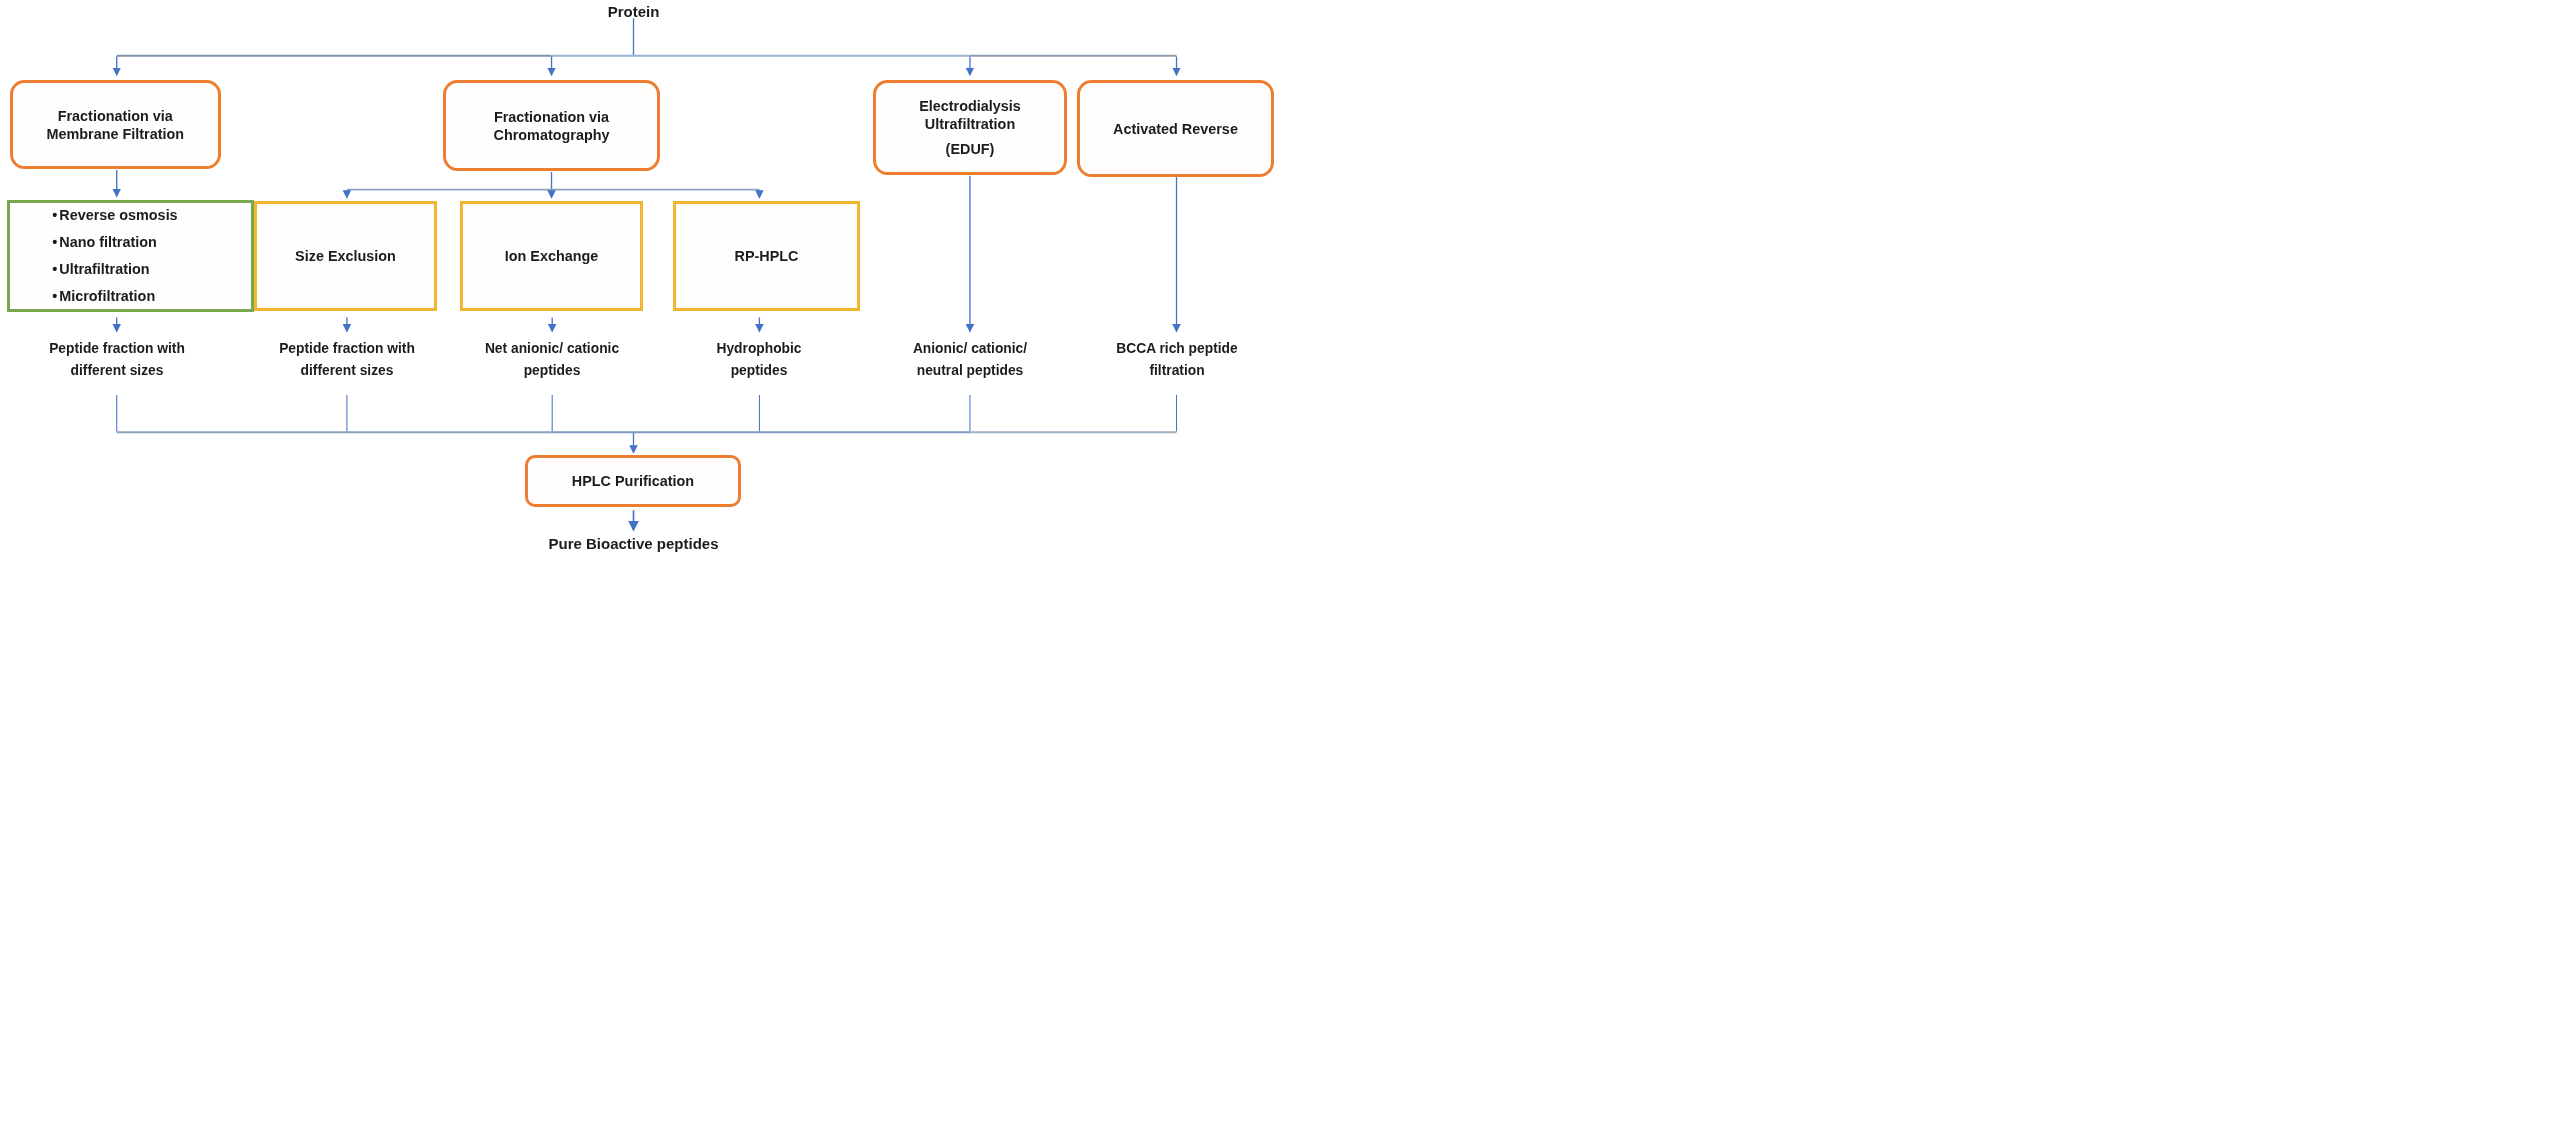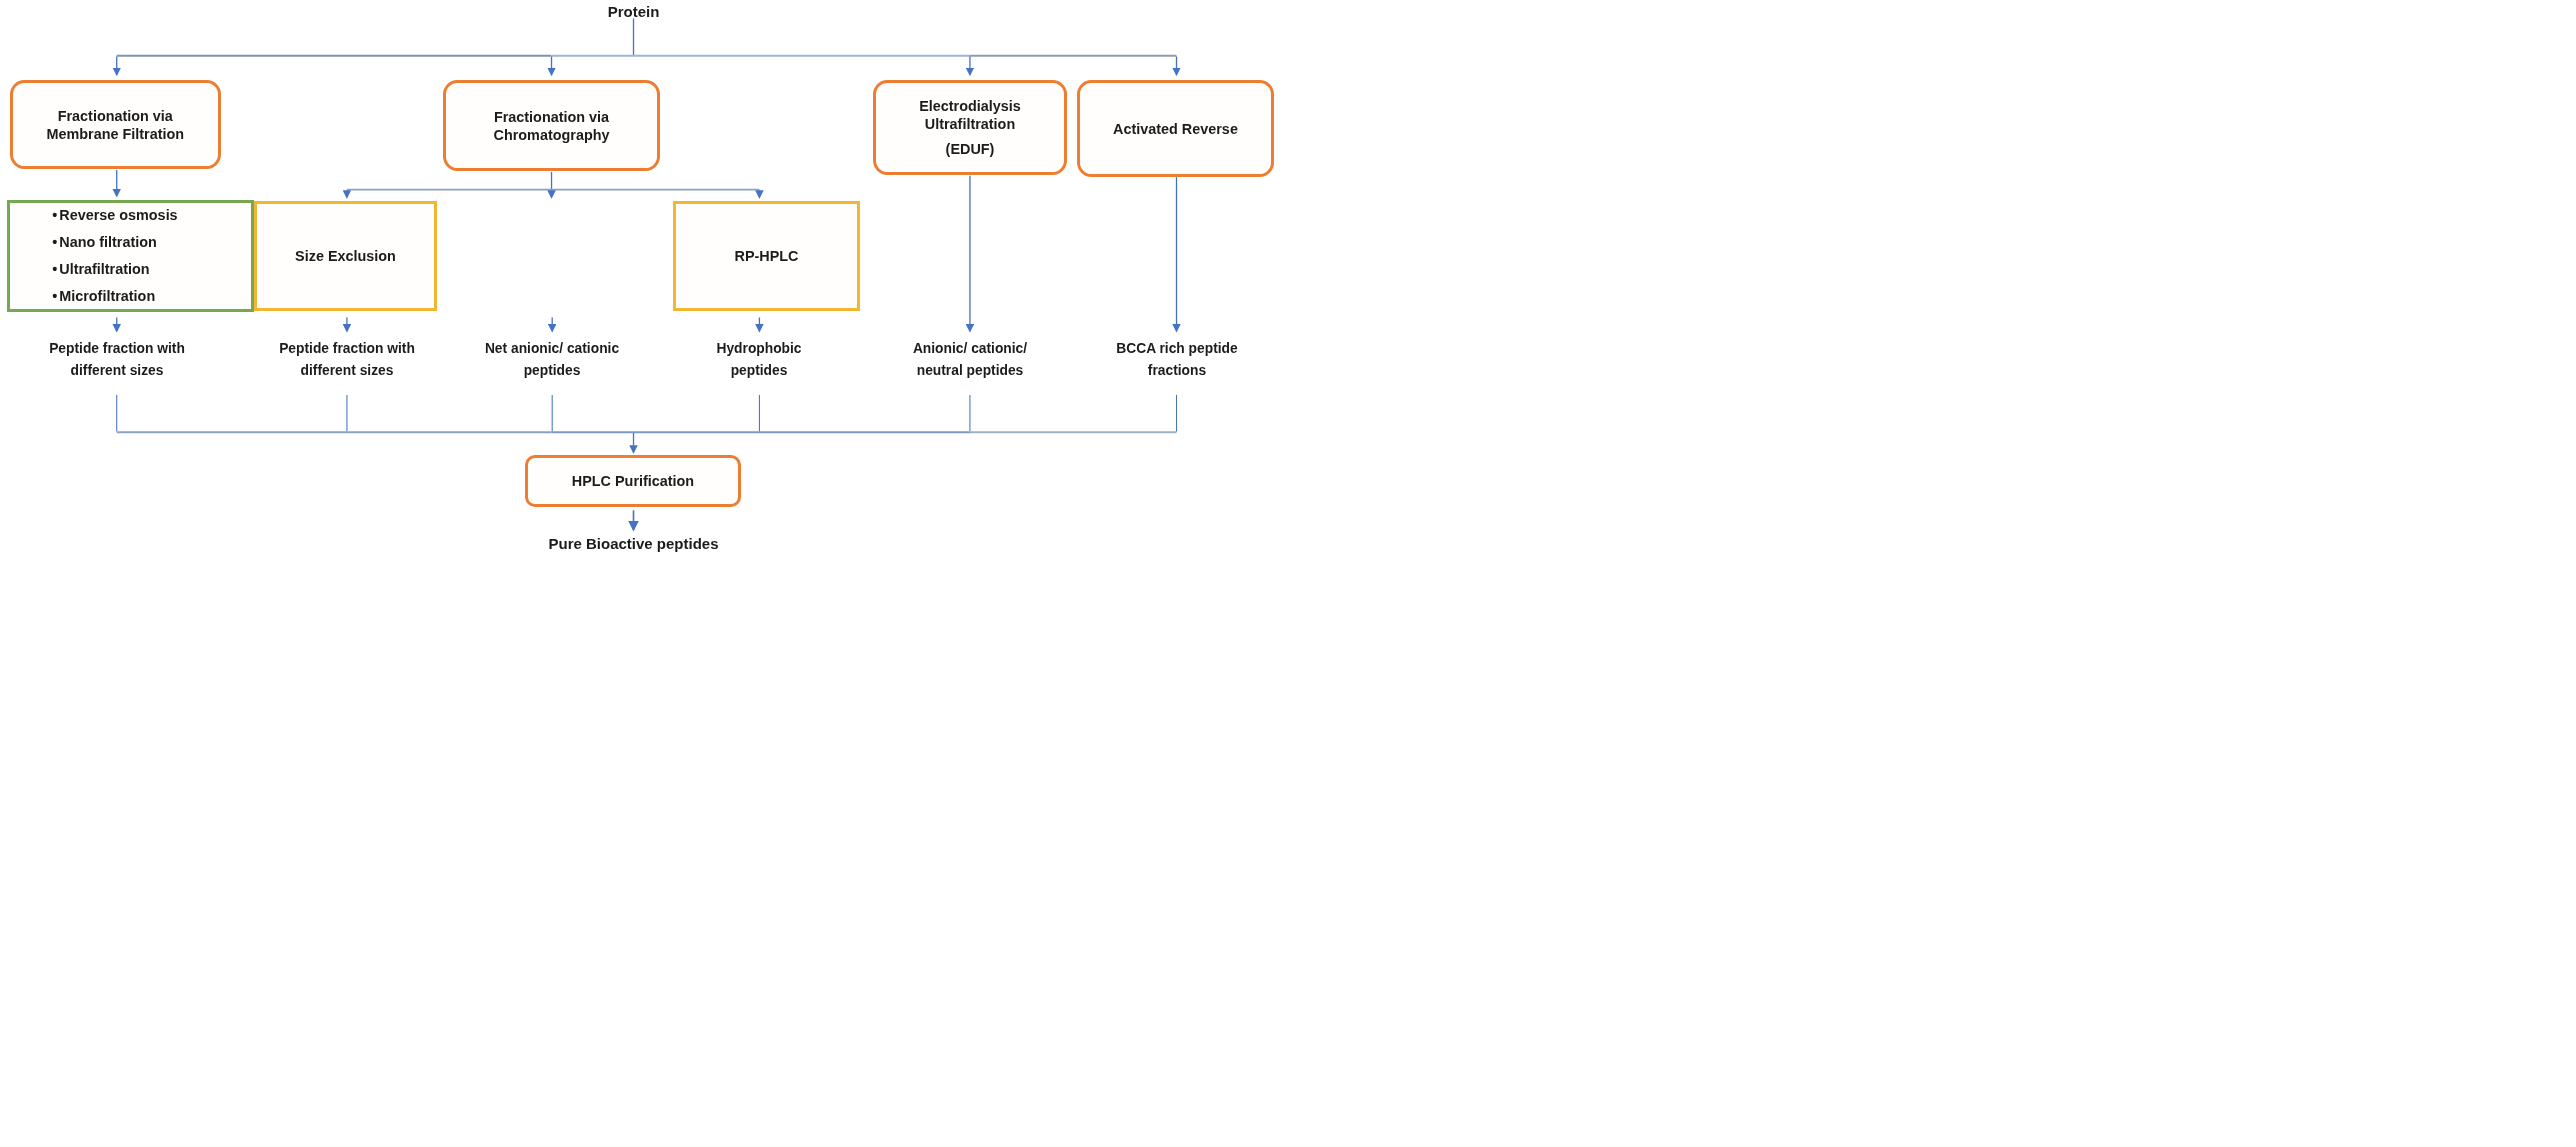--- a/index.html
+++ b/index.html
@@ -133,20 +133,23 @@
       <li>Nano filtration</li>
       <li>Ultrafiltration</li>
       <li>Microfiltration</li>
     </ul>
   </div>
 
   <div class="box box-yellow" style="left:254px; top:201px; width:177px; height:104px;">
     <span>Size Exclusion</span>
   </div>
 
+  <div class="box box-yellow" style="left:460px; top:201px; width:177px; height:104px;">
+    <span>Ion Exchange</span>
+  </div>
 
   <div class="box box-yellow" style="left:673px; top:201px; width:181px; height:104px;">
     <span>RP-HPLC</span>
   </div>
 
   <div class="out" style="left:37px;  top:338px; width:160px;">
     <div>Peptide fraction with</div>
     <div>different sizes</div>
   </div>
 
@@ -165,21 +168,21 @@
     <div>peptides</div>
   </div>
 
   <div class="out" style="left:890px; top:338px; width:160px;">
     <div>Anionic/ cationic/</div>
     <div>neutral peptides</div>
   </div>
 
   <div class="out" style="left:1097px; top:338px; width:160px;">
     <div>BCCA rich peptide</div>
-    <div>fractions</div>
+    <div>filtration</div>
   </div>
 
   <div class="box box-hplc" style="left:525px; top:455px; width:210px; height:46px;">
     <span>HPLC Purification</span>
   </div>
 
   <div class="lbl final-label" style="left:535px; top:535px; width:197px;">Pure Bioactive peptides</div>
 
 </div>
 

